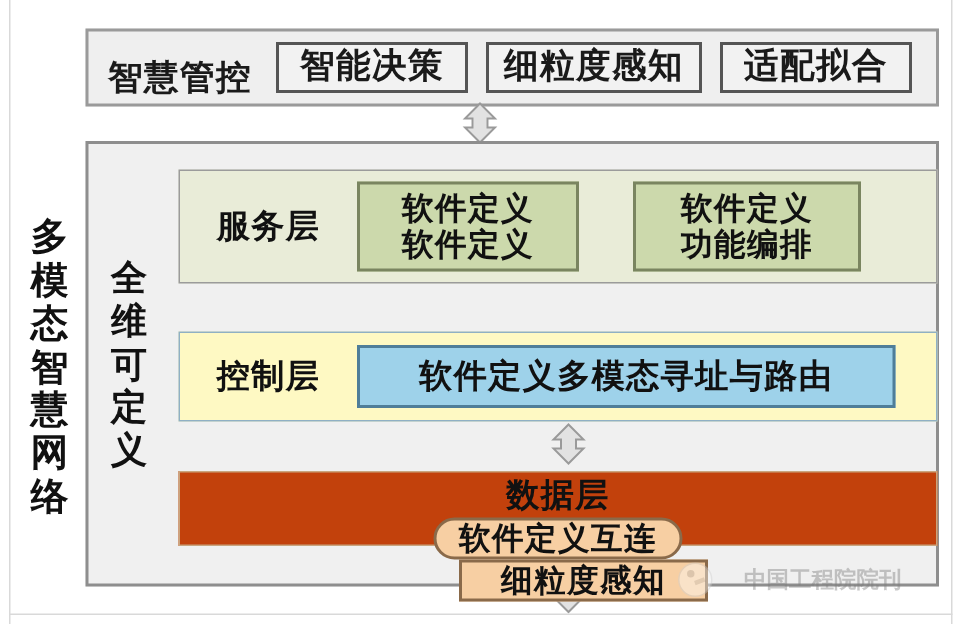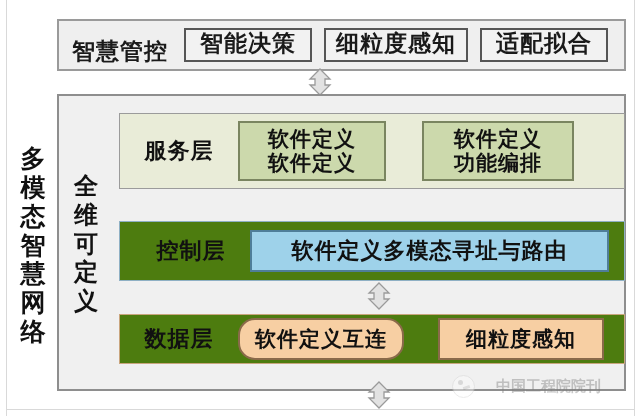--- a/index.html
+++ b/index.html
@@ -171,39 +171,39 @@
     border-color: #7a8560;
     height: 60px;
   }
   .chip-sdrm { width: 148px; }
   .chip-sdfo { width: 152px; margin-left: 36px; }
 
   
   .layer-control {
     top: 125px;
     height: 60px;
-    background: #4d7c0f;
+    background: #fef9c3;
     border-color: #8fb0c4;
-    padding-left: 12px;
   }
   .layer-control .layer-title { width: 118px; }
   .layer-control .layer-chip {
     background: #9ed2ea;
     border-color: #4f7e99;
     width: 359px;
     height: 42px;
     font-size: 22px;
   }
 
   
   .layer-data {
     top: 218px;
     height: 50px;
-    background: #4d7c0f;
+    background: #c2410c;
     border-color: #c9a57e;
+    flex-direction: column;
   }
   .layer-data .layer-title { width: 118px; }
   .layer-data .layer-chip {
     background: #f7cfa3;
     border-color: #8a6a4a;
     height: 42px;
     font-size: 21px;
   }
   .chip-sdi { width: 166px; border-radius: 17px; }
   .chip-sdf { width: 166px; margin-left: 34px; }

